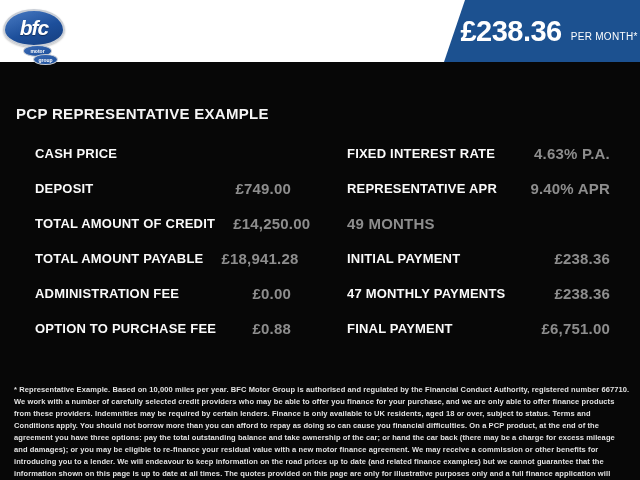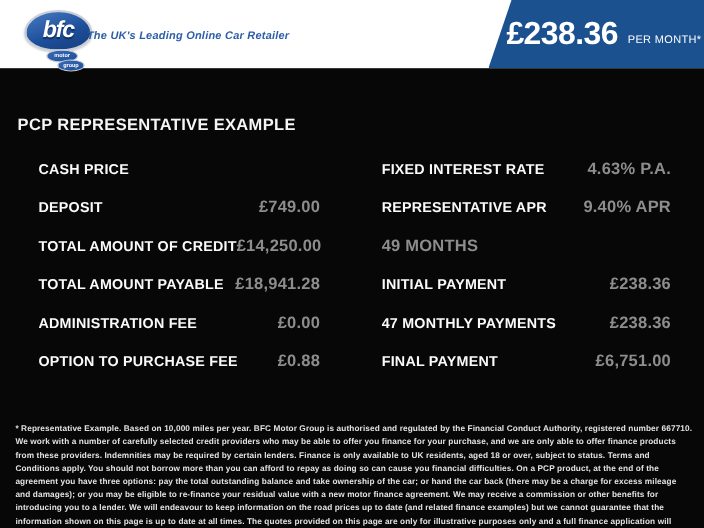--- a/index.html
+++ b/index.html
@@ -11,21 +11,21 @@
     font-family: "Liberation Sans", sans-serif;
   }
 
   
   .header {
     position: absolute; top: 0; left: 0;
     width: 640px; height: 62px;
     background: #ffffff;
   }
   .logo {
-    position: absolute; top: 7px; left: 20px;
+    position: absolute; top: 7px; left: 1px;
     width: 72px; height: 52px;
     cursor: pointer;
   }
   .logo-bubble {
     position: absolute; top: 2px; left: 2px;
     width: 58px; height: 34px;
     background: linear-gradient(160deg, #4a7cc4 0%, #1d4f9b 55%, #153e7e 100%);
     border: 2px solid #c9ced6;
     border-radius: 50% 50% 50% 50% / 55% 55% 45% 45%;
     box-shadow: 0 1px 2px rgba(0,0,0,.25);
@@ -79,21 +79,21 @@
   .finance-table {
     position: absolute; top: 136px; left: 0;
     width: 640px;
     display: flex;
   }
   .col { display: flex; flex-direction: column; }
   .col-left  { margin-left: 35px;  width: 256px; }
   .col-right { margin-left: 56px;  width: 263px; }
   .frow {
     height: 35px;
-    display: flex; align-items: center; justify-content: space-between;
+    display: flex; align-items: center; justify-content: space-between; gap: 18px;
   }
   .flabel {
     color: #fafafa; font-weight: bold; font-size: 13px; letter-spacing: .2px;
     white-space: nowrap;
   }
   .fvalue {
     color: #8d8d8d; font-weight: bold; font-size: 15px; letter-spacing: .2px;
     white-space: nowrap; text-align: right;
   }
 
@@ -117,21 +117,20 @@
         <span class="brand">bfc</span>
       </div>
       <div class="logo-pill pill-motor">
         <span>motor</span>
       </div>
       <div class="logo-pill pill-group">
         <span>group</span>
       </div>
     </div>
 
-    <div class="tagline">The UK's Leading Online Car Retailer</div>
 
     <div class="price-banner">
       <span class="price-amount">£238.36</span>
       <span class="price-period">PER MONTH*</span>
     </div>
   </div>
 
   <div class="panel-title">PCP REPRESENTATIVE EXAMPLE</div>
 
   <div class="finance-table">

